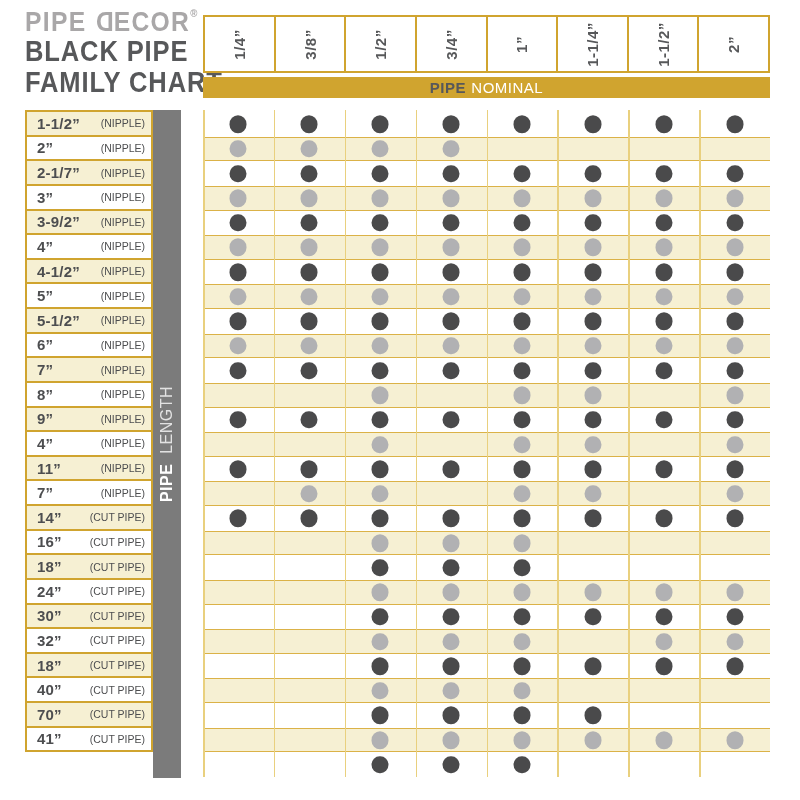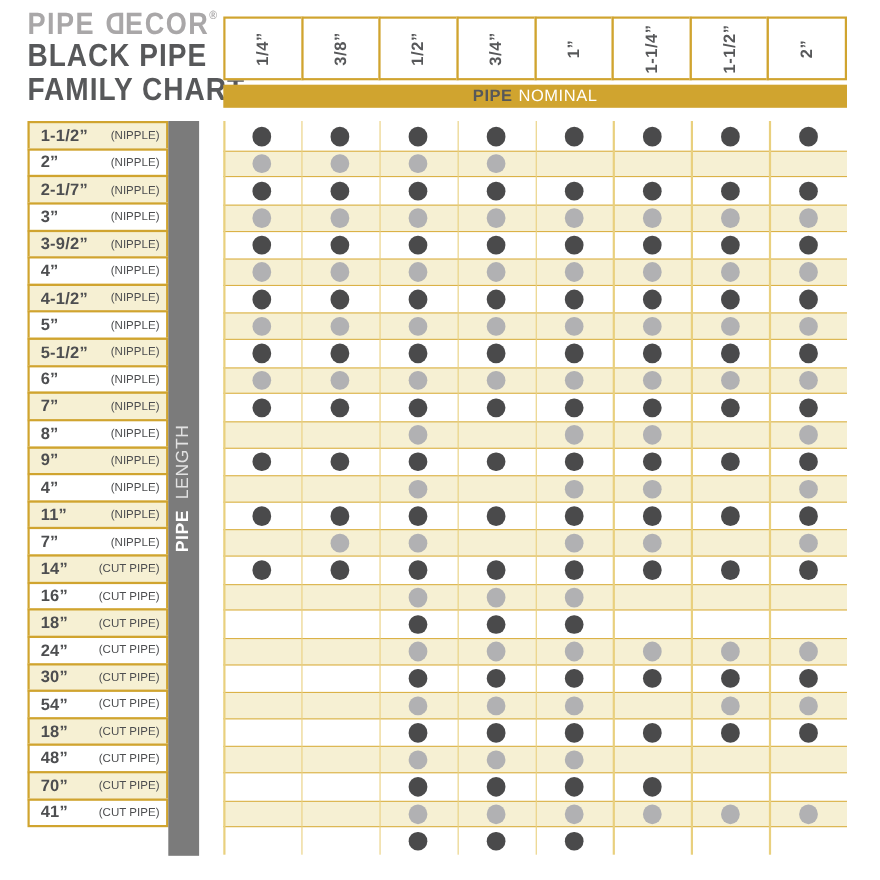--- a/index.html
+++ b/index.html
@@ -176,29 +176,29 @@
       </div>
       <div class="lcell">
         <span class="lsize">24”</span>
         <span class="ltype">(CUT PIPE)</span>
       </div>
       <div class="lcell alt">
         <span class="lsize">30”</span>
         <span class="ltype">(CUT PIPE)</span>
       </div>
       <div class="lcell">
-        <span class="lsize">54”</span>
+        <span class="lsize">32”</span>
         <span class="ltype">(CUT PIPE)</span>
       </div>
       <div class="lcell alt">
         <span class="lsize">18”</span>
         <span class="ltype">(CUT PIPE)</span>
       </div>
       <div class="lcell">
-        <span class="lsize">48”</span>
+        <span class="lsize">40”</span>
         <span class="ltype">(CUT PIPE)</span>
       </div>
       <div class="lcell alt">
         <span class="lsize">70”</span>
         <span class="ltype">(CUT PIPE)</span>
       </div>
       <div class="lcell">
         <span class="lsize">41”</span>
         <span class="ltype">(CUT PIPE)</span>
       </div>

